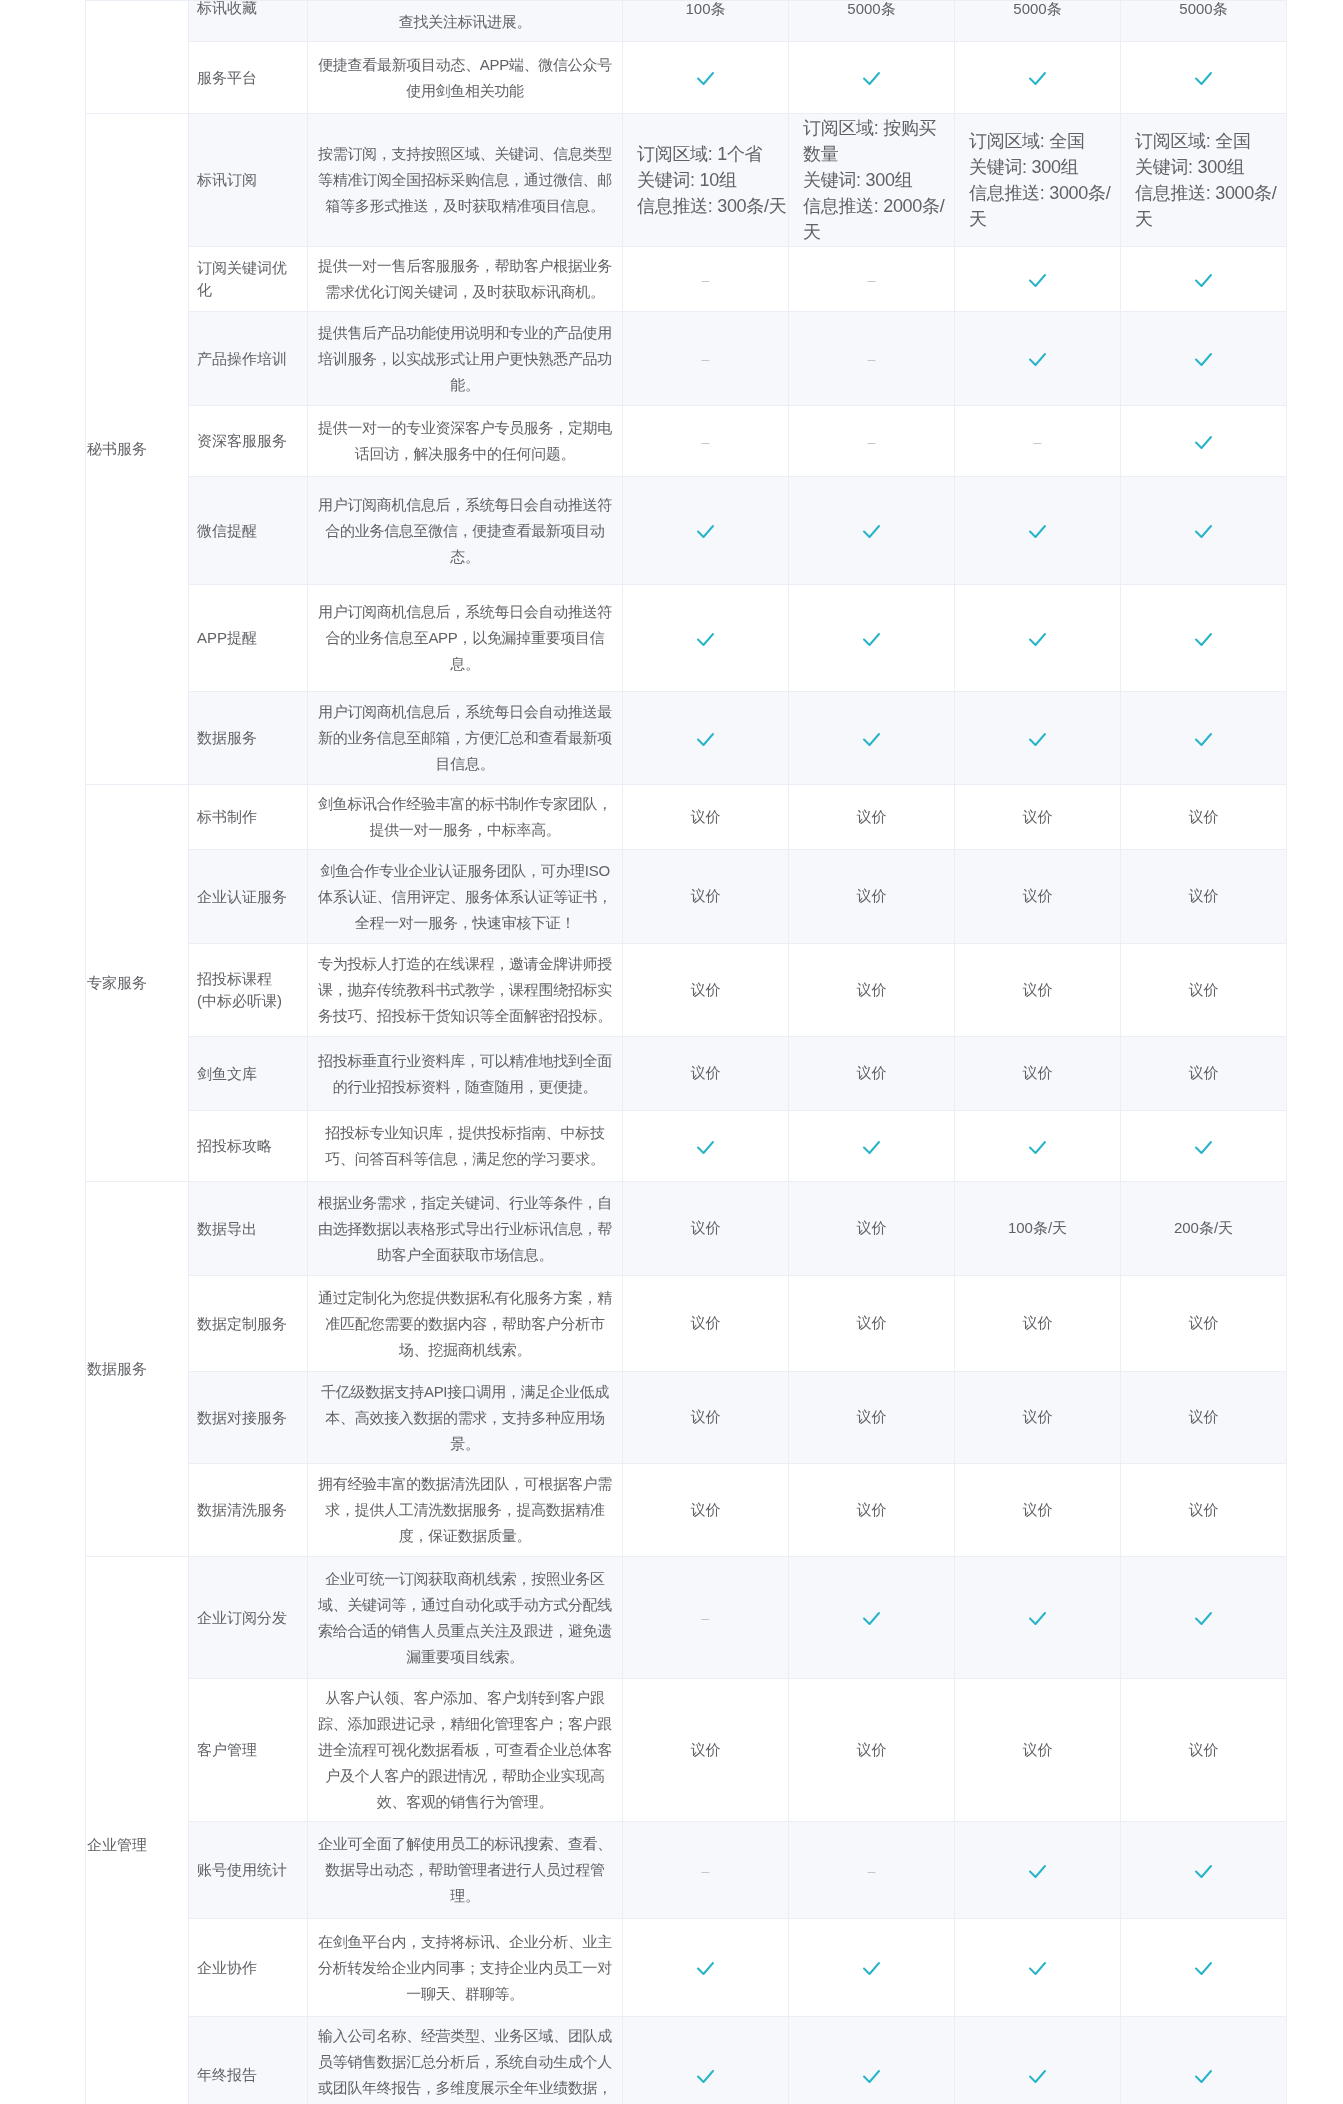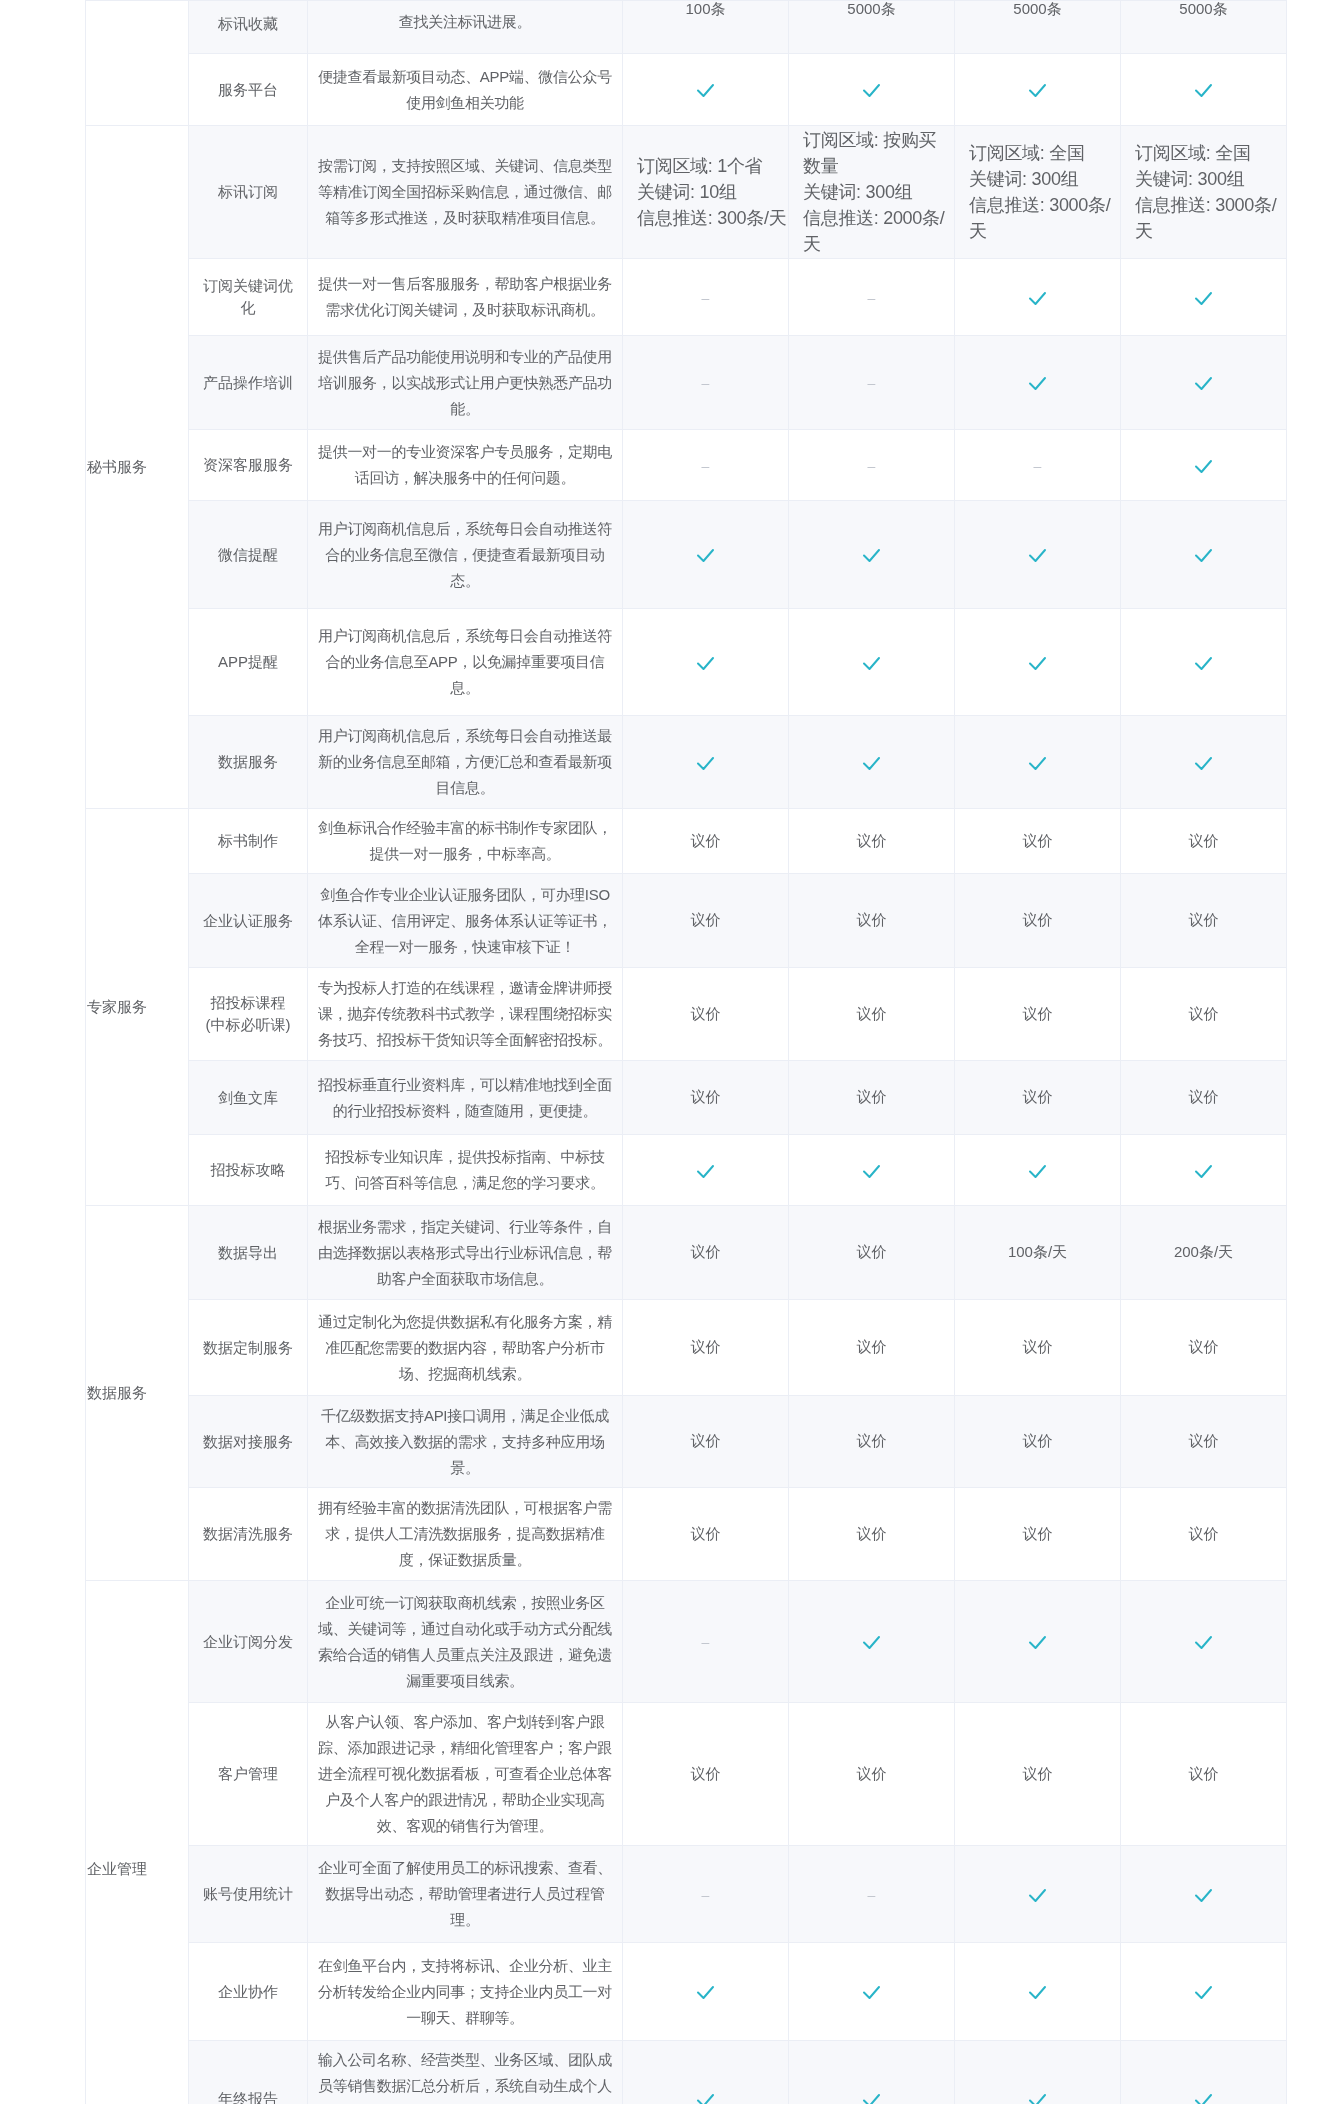--- a/index.html
+++ b/index.html
@@ -18,21 +18,21 @@
   .table-wrap{position:absolute;left:85px;top:0;}
   table.pricing{border-collapse:collapse;table-layout:fixed;width:1201px;}
   table.pricing td{
     border:1px solid var(--border);
     font-size:15px;color:var(--text);
     vertical-align:middle;background:#ffffff;
     overflow:hidden;box-sizing:border-box;
   }
   tr.striped td{background:var(--stripe);}
   td.category{background:#ffffff !important;text-align:left;font-size:15px;}
-  td.feature{text-align:center;line-height:22px;padding:16px 8px;}
+  td.feature{text-align:left;line-height:22px;padding:0 8px;}
   td.desc{
     text-align:center;padding:6px 10px;line-height:26px;
     letter-spacing:-0.3px;
   }
   td.value{text-align:center;font-size:14px;}
   td.value .dash{color:var(--dash);font-size:14px;}
   td.value .check-icon svg{display:inline-block;vertical-align:middle;}
   td.value.lines{text-align:left;padding-left:14px;line-height:26px;font-size:18px;letter-spacing:-0.3px;}
   
   tr.clipped td{vertical-align:top;}

